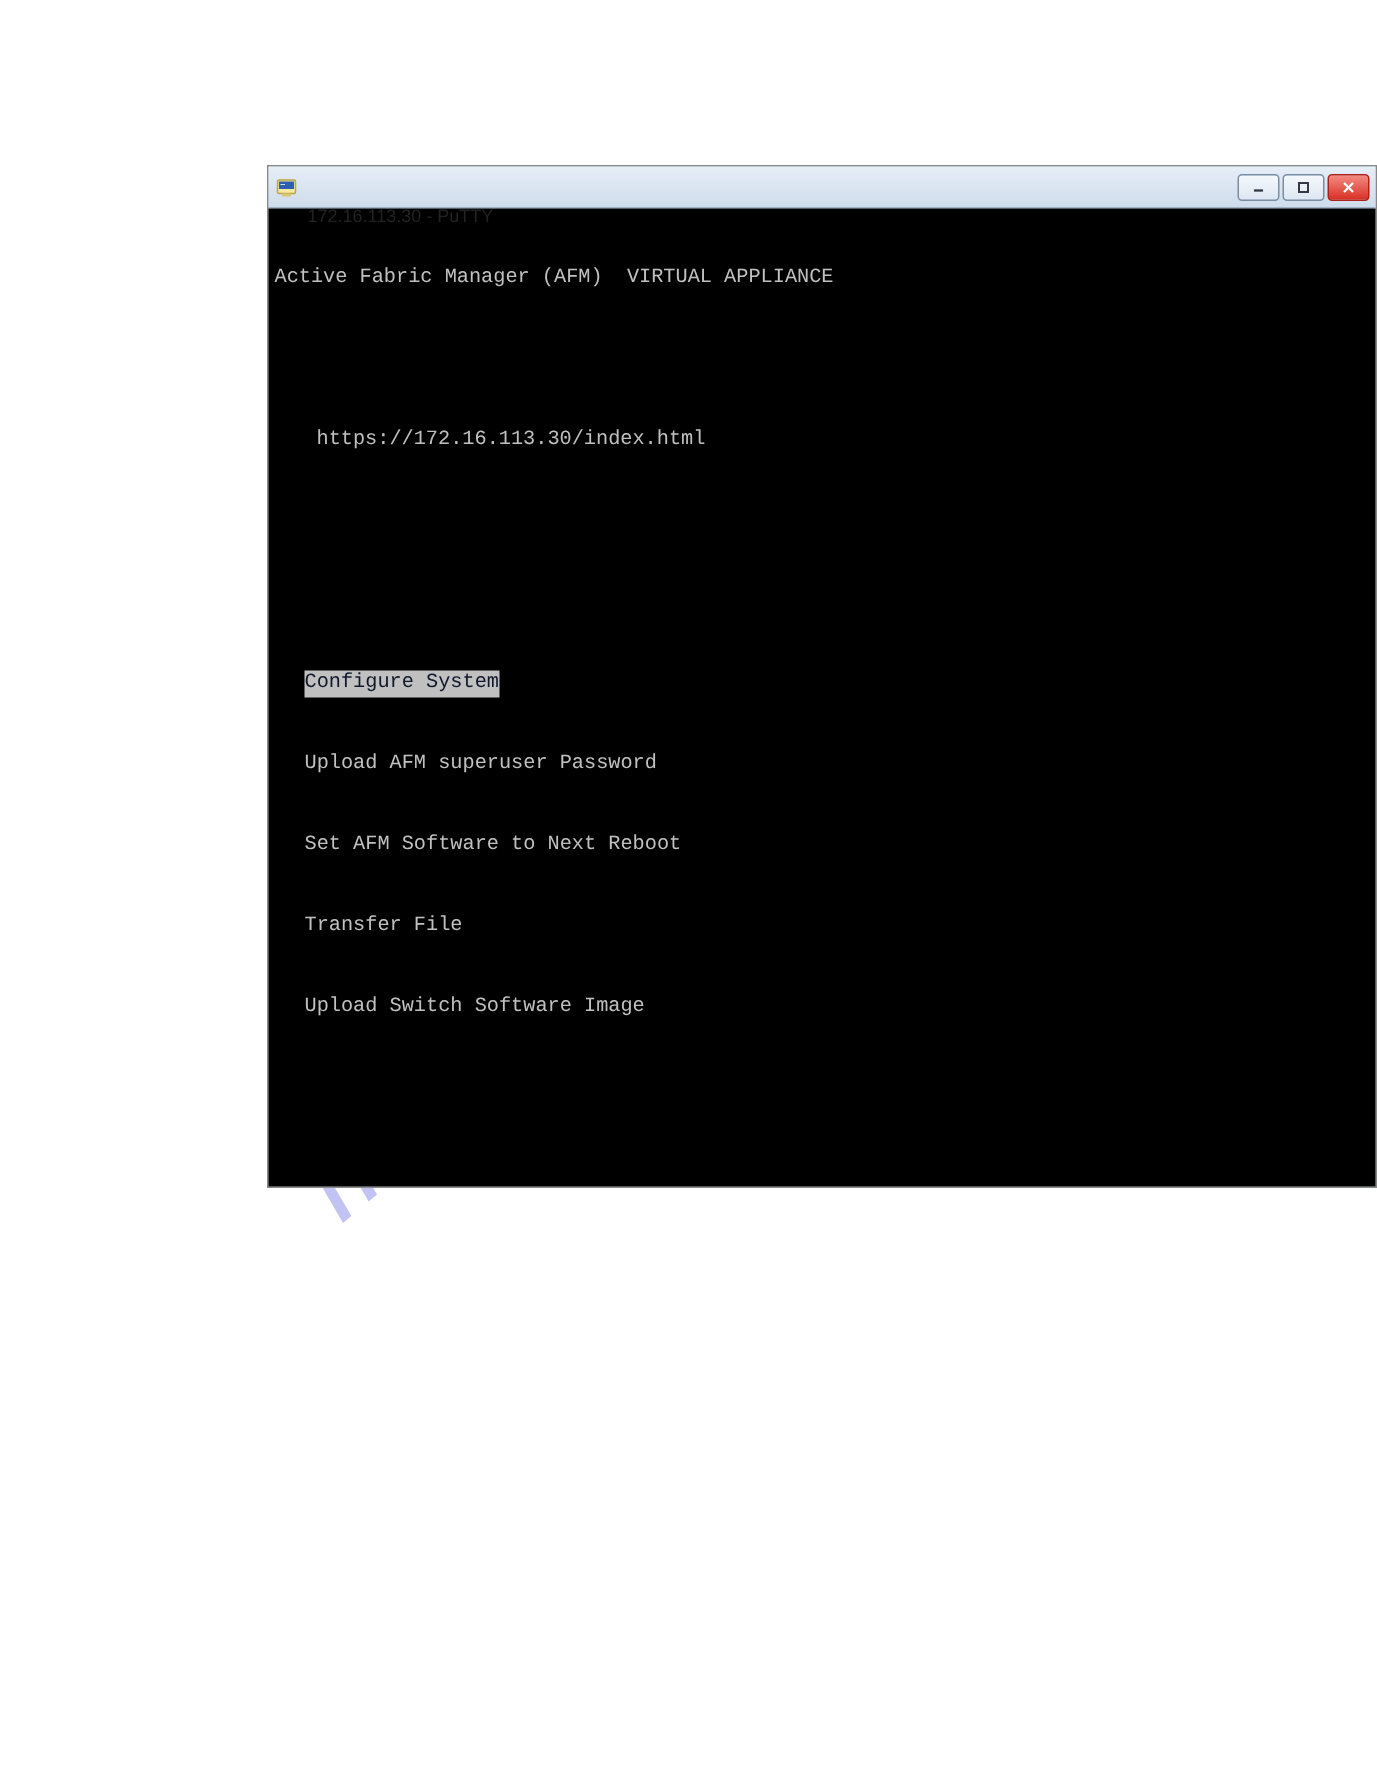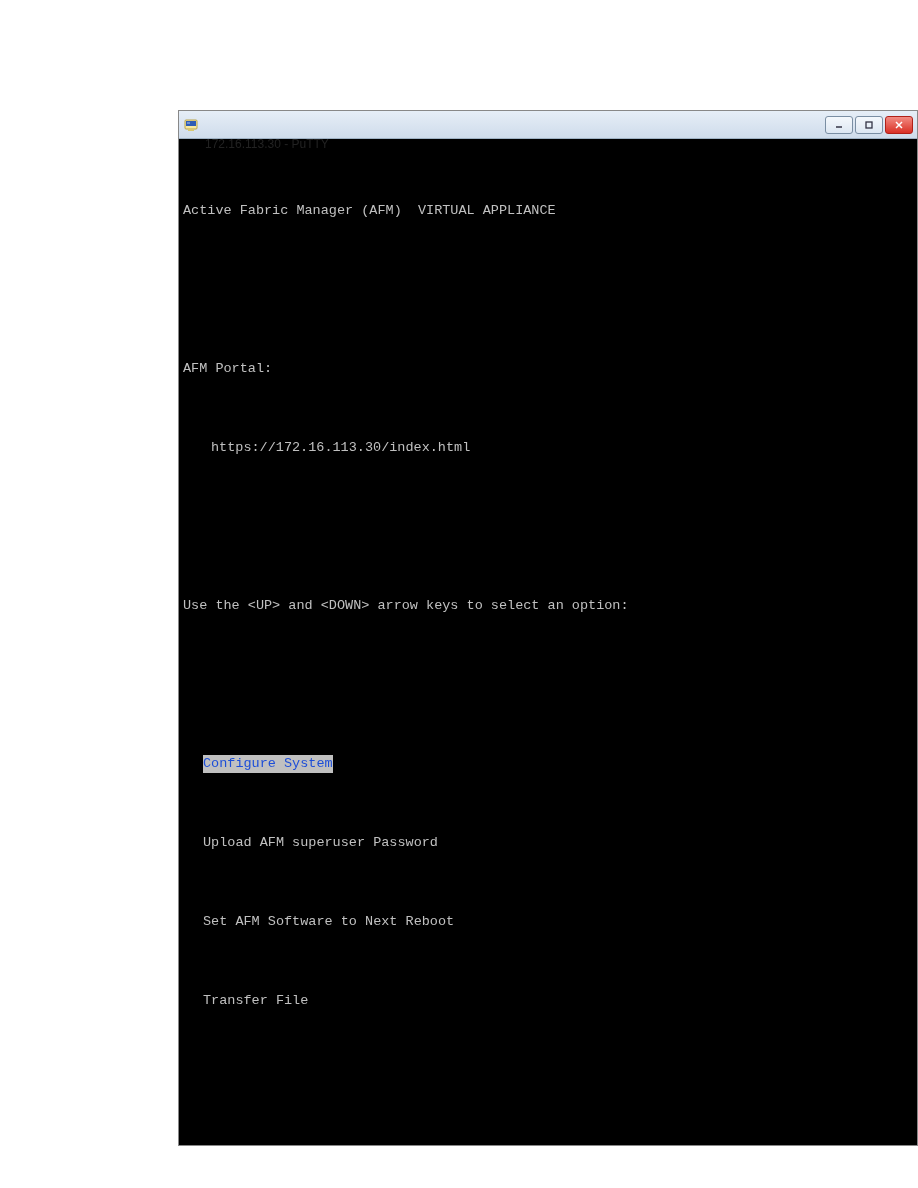--- a/index.html
+++ b/index.html
@@ -75,26 +75,26 @@
     .terminal {
       background: #000000;
       color: #c0c0c0;
       font-family: "Courier New", monospace;
       font-size: 13.5px;
       line-height: 18px;
       padding: 2px 4px;
       min-height: 432px;
       white-space: pre;
     }
-    .t-line { white-space: pre; margin-top: 25px; }
+    .t-line { white-space: pre; }
     .indent1 { padding-left: 28px; }
     .indent2 { padding-left: 20px; }
     .selected {
       background: #c0c0c0;
-      color: #1d4ed8;
+      color: #0f172a;
       display: inline-block;
     }
     .menu-item {
       display: inline-block;
       cursor: pointer;
     }
   </style>
 </head>
 <body>
 
@@ -127,25 +127,24 @@
           <line x1="2" y1="2" x2="8" y2="8" stroke="#fff" stroke-width="1.5"></line>
           <line x1="8" y1="2" x2="2" y2="8" stroke="#fff" stroke-width="1.5"></line>
         </svg>
       </div>
     </div>
   </div>
 
   <div class="terminal">
     <div class="t-line">Active Fabric Manager (AFM)  VIRTUAL APPLIANCE</div>
     <div class="t-line">&nbsp;</div>
-    <div class="t-line">AFM Portal:</div>
     <div class="t-line indent1">https://172.16.113.30/index.html</div>
     <div class="t-line">&nbsp;</div>
-    <div class="t-line">Use the &lt;UP&gt; and &lt;DOWN&gt; arrow keys to select an option:</div>
     <div class="t-line">&nbsp;</div>
     <div class="t-line indent2"><span class="menu-item selected">Configure System</span></div>
     <div class="t-line indent2"><span class="menu-item">Upload AFM superuser Password</span></div>
     <div class="t-line indent2"><span class="menu-item">Set AFM Software to Next Reboot</span></div>
     <div class="t-line indent2"><span class="menu-item">Transfer File</span></div>
+    <div class="t-line indent2"><span class="menu-item">Upload Switch Software Image</span></div>
     <div class="t-line">&nbsp;</div>
     
   </div>
 </div>
 
 </body></html>

